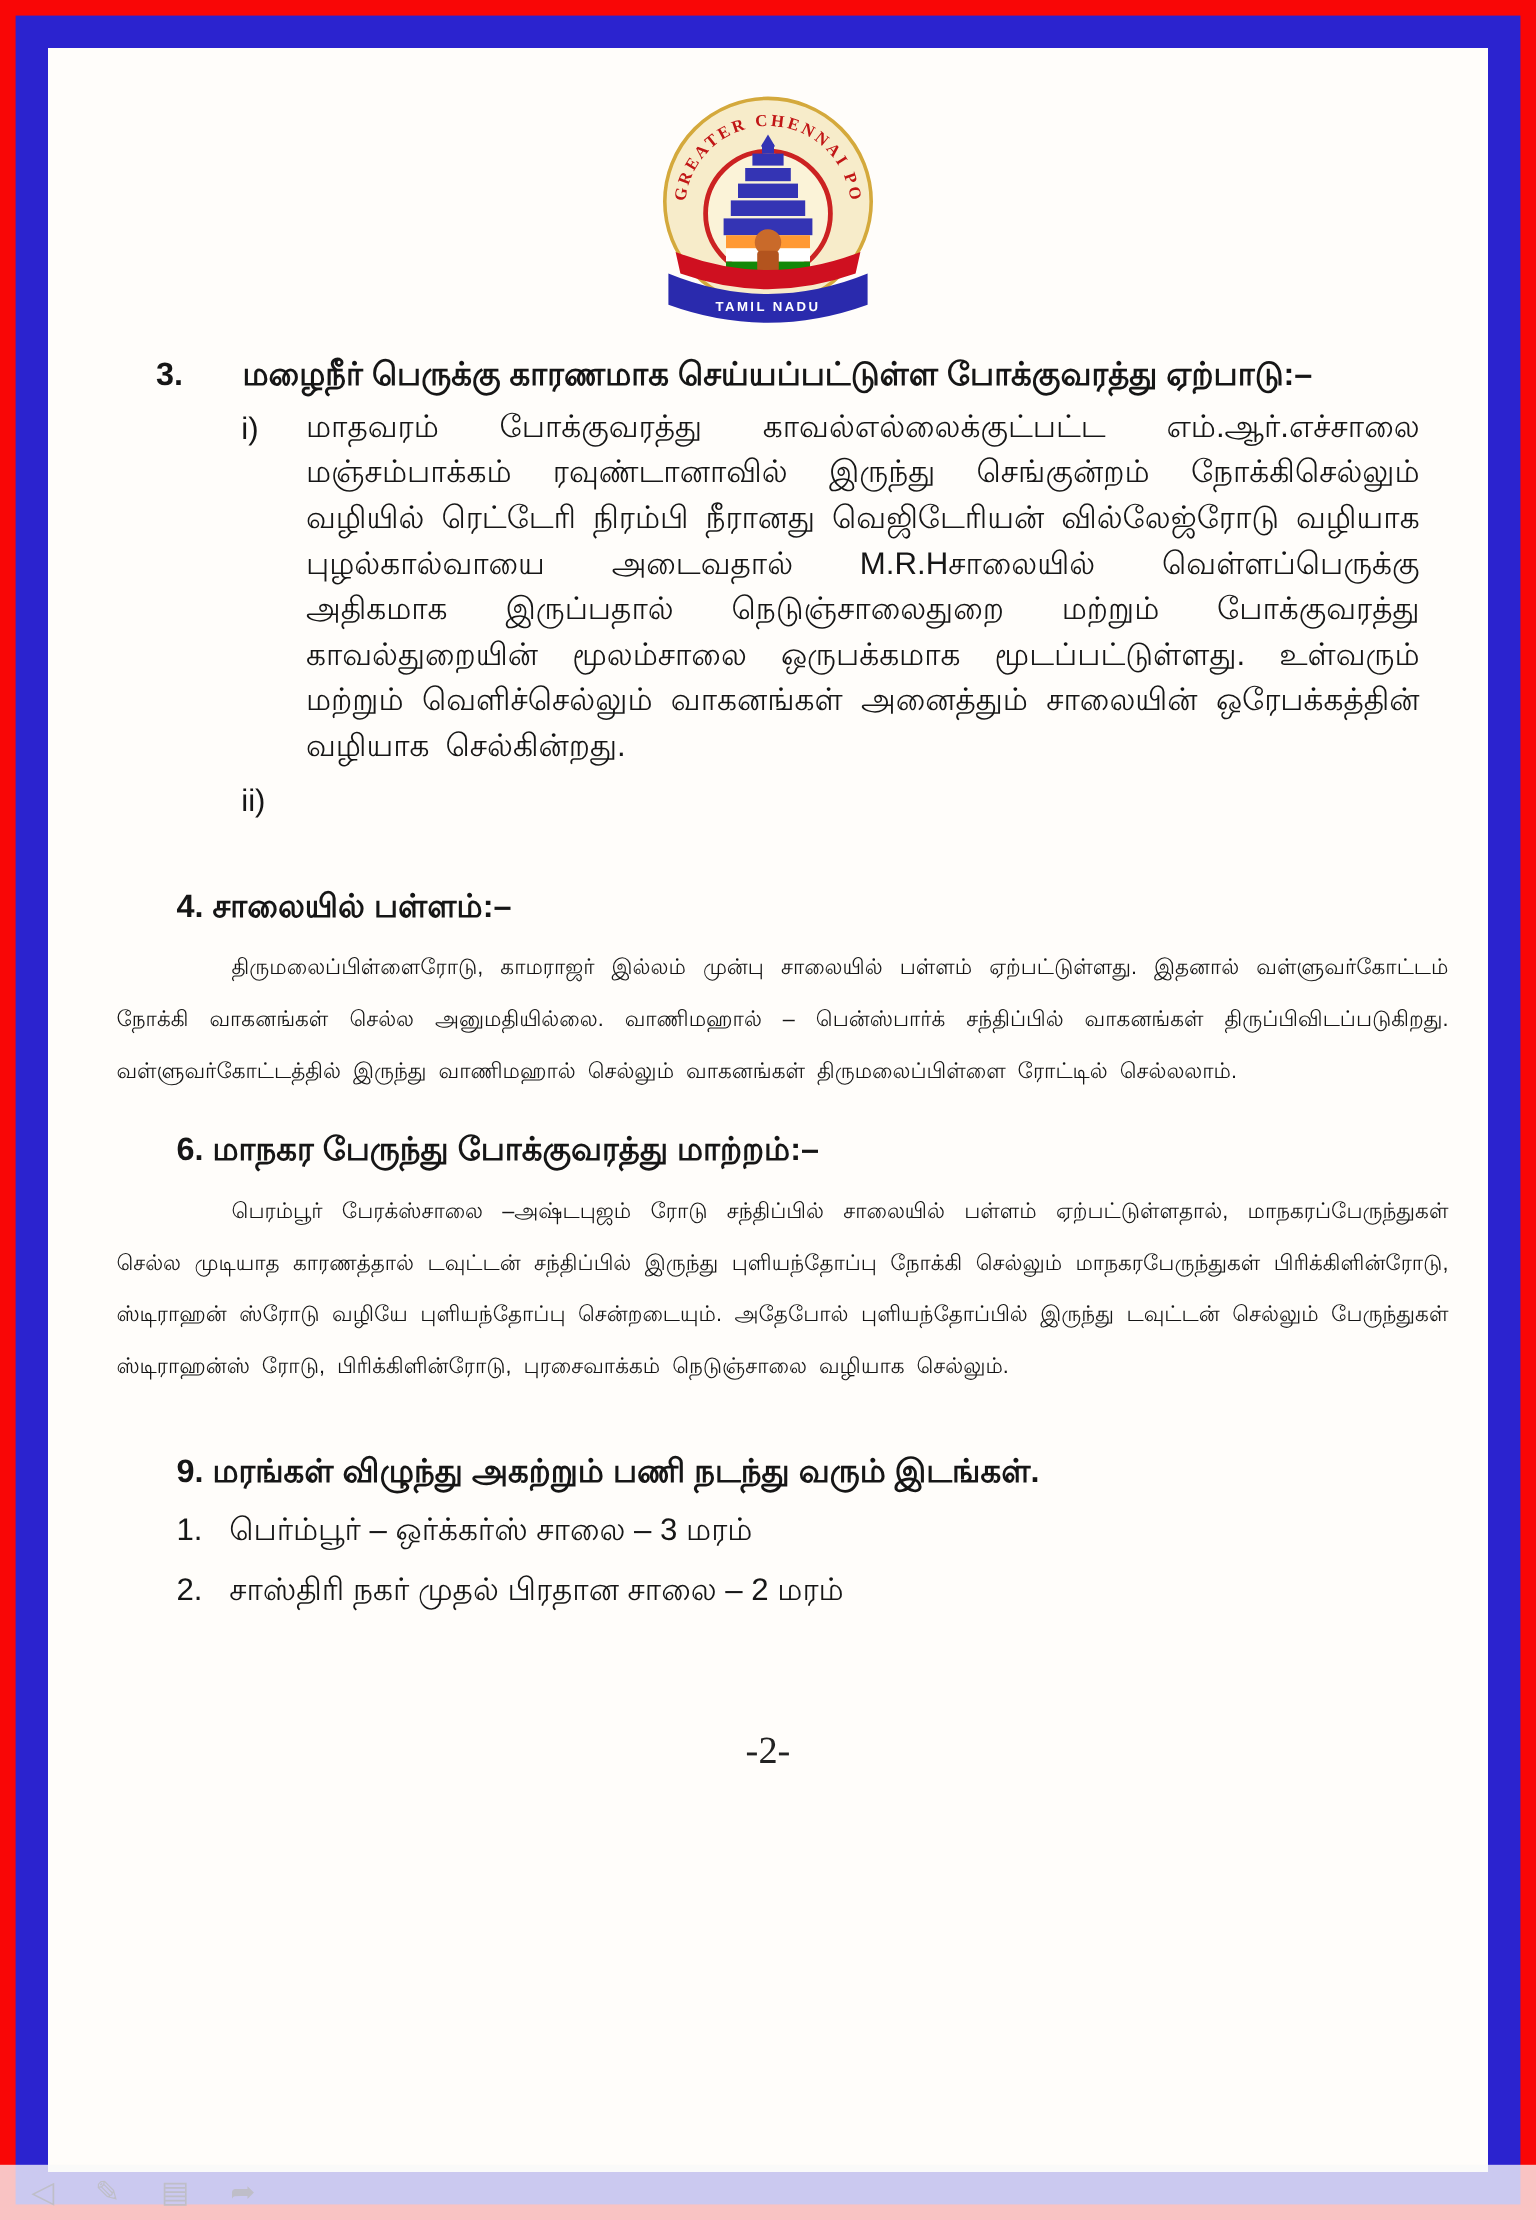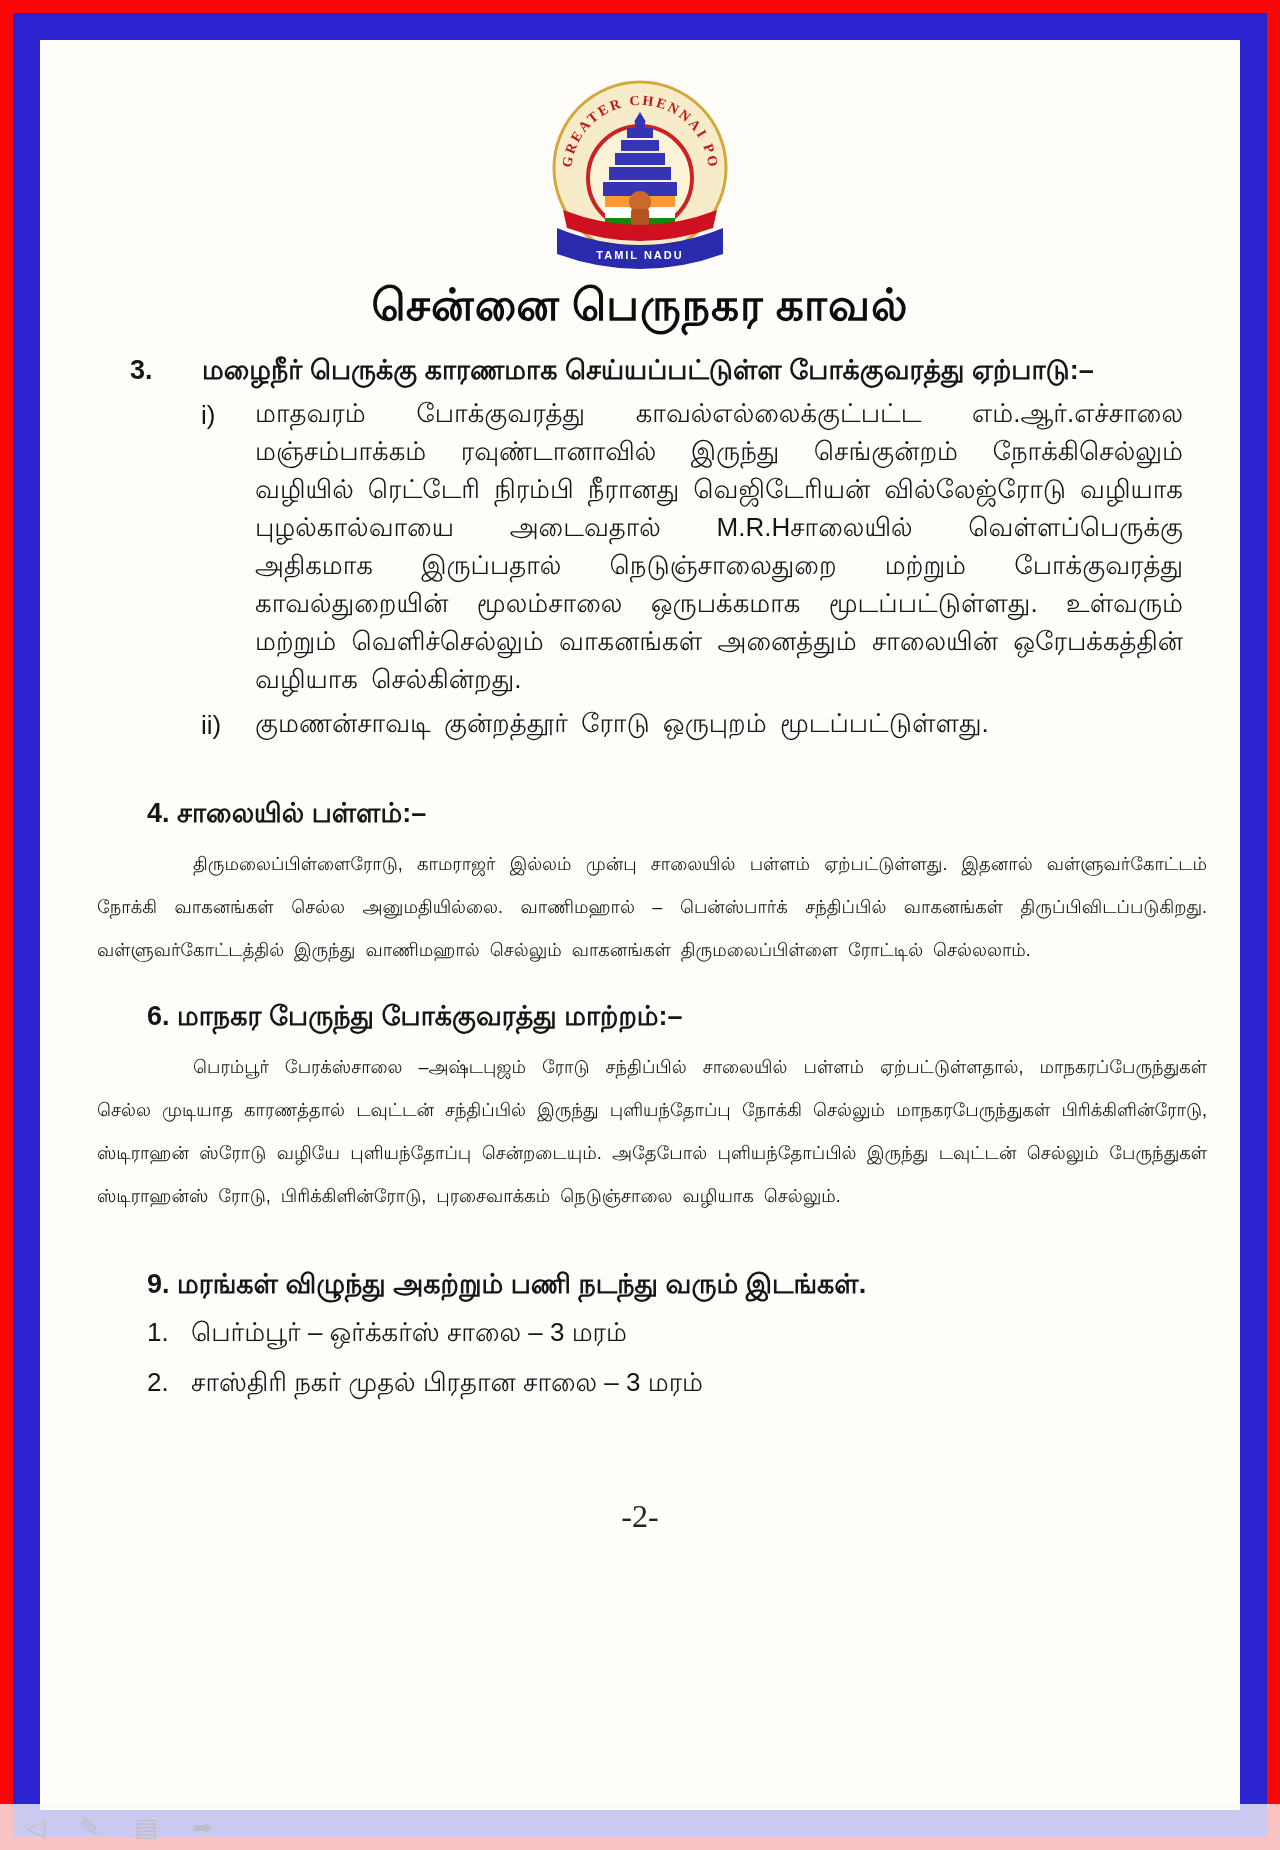--- a/index.html
+++ b/index.html
@@ -117,51 +117,49 @@
               <rect x="84" y="131" width="18" height="18" rx="3"></rect>
             </g>
 
             <path d="M 16,132 Q 93,162 170,132 L 166,150 Q 93,176 20,150 Z" fill="#cf1020"></path>
 
             <path d="M 10,150 Q 93,184 176,150 L 176,176 Q 93,206 10,176 Z" fill="#2a2aad"></path>
             <text x="93" y="181" text-anchor="middle" font-size="11" font-weight="bold" fill="#ffffff" letter-spacing="2">TAMIL NADU</text>
           </svg>
         </div>
 
-        <div class="doc-title">சென்னை பெருநகர காவல்</div>
 
         <div class="sec3-head">
           <span class="num">3.</span>
           <span class="txt">மழைநீர் பெருக்கு காரணமாக செய்யப்பட்டுள்ள போக்குவரத்து ஏற்பாடு:–</span>
         </div>
 
         <div class="roman-item">
           <span class="marker">i)</span>
           <div class="itext">மாதவரம் போக்குவரத்து காவல்எல்லைக்குட்பட்ட எம்.ஆர்.எச்சாலை மஞ்சம்பாக்கம் ரவுண்டானாவில் இருந்து செங்குன்றம் நோக்கிசெல்லும் வழியில் ரெட்டேரி நிரம்பி நீரானது வெஜிடேரியன் வில்லேஜ்ரோடு வழியாக புழல்கால்வாயை அடைவதால் M.R.Hசாலையில் வெள்ளப்பெருக்கு அதிகமாக இருப்பதால் நெடுஞ்சாலைதுறை மற்றும் போக்குவரத்து காவல்துறையின் மூலம்சாலை ஒருபக்கமாக மூடப்பட்டுள்ளது. உள்வரும் மற்றும் வெளிச்செல்லும் வாகனங்கள் அனைத்தும் சாலையின் ஒரேபக்கத்தின் வழியாக செல்கின்றது.</div>
         </div>
         <div class="roman-item">
           <span class="marker">ii)</span>
-          <div class="itext short">குமணன்சாவடி குன்றத்தூர் ரோடு ஒருபுறம் மூடப்பட்டுள்ளது.</div>
         </div>
 
         <div class="sec-head mt-lg">4. சாலையில் பள்ளம்:–</div>
         <div class="sec-body">திருமலைப்பிள்ளைரோடு, காமராஜர் இல்லம் முன்பு சாலையில் பள்ளம் ஏற்பட்டுள்ளது. இதனால் வள்ளுவர்கோட்டம் நோக்கி வாகனங்கள் செல்ல அனுமதியில்லை. வாணிமஹால் – பென்ஸ்பார்க் சந்திப்பில் வாகனங்கள் திருப்பிவிடப்படுகிறது. வள்ளுவர்கோட்டத்தில் இருந்து வாணிமஹால் செல்லும் வாகனங்கள் திருமலைப்பிள்ளை ரோட்டில் செல்லலாம்.</div>
 
         <div class="sec-head mt-md">6. மாநகர பேருந்து போக்குவரத்து மாற்றம்:–</div>
         <div class="sec-body">பெரம்பூர் பேரக்ஸ்சாலை –அஷ்டபுஜம் ரோடு சந்திப்பில் சாலையில் பள்ளம் ஏற்பட்டுள்ளதால், மாநகரப்பேருந்துகள் செல்ல முடியாத காரணத்தால் டவுட்டன் சந்திப்பில் இருந்து புளியந்தோப்பு நோக்கி செல்லும் மாநகரபேருந்துகள் பிரிக்கிளின்ரோடு, ஸ்டிராஹன் ஸ்ரோடு வழியே புளியந்தோப்பு சென்றடையும். அதேபோல் புளியந்தோப்பில் இருந்து டவுட்டன் செல்லும் பேருந்துகள் ஸ்டிராஹன்ஸ் ரோடு, பிரிக்கிளின்ரோடு, புரசைவாக்கம் நெடுஞ்சாலை வழியாக செல்லும்.</div>
 
         <div class="sec-head mt-lg">9. மரங்கள் விழுந்து அகற்றும் பணி நடந்து வரும் இடங்கள்.</div>
 
         <div class="num-item">
           <span class="marker">1.</span>
           <div class="itext">பெர்ம்பூர் – ஒர்க்கர்ஸ் சாலை – 3 மரம்</div>
         </div>
         <div class="num-item">
           <span class="marker">2.</span>
-          <div class="itext">சாஸ்திரி நகர் முதல் பிரதான சாலை – 3 மரம்</div>
+          <div class="itext">சாஸ்திரி நகர் முதல் பிரதான சாலை – 2 மரம்</div>
         </div>
 
         <div class="page-number">-2-</div>
 
       </div>
     </div>
   </div>
 </div>
 
 <div class="viewer-toolbar">

